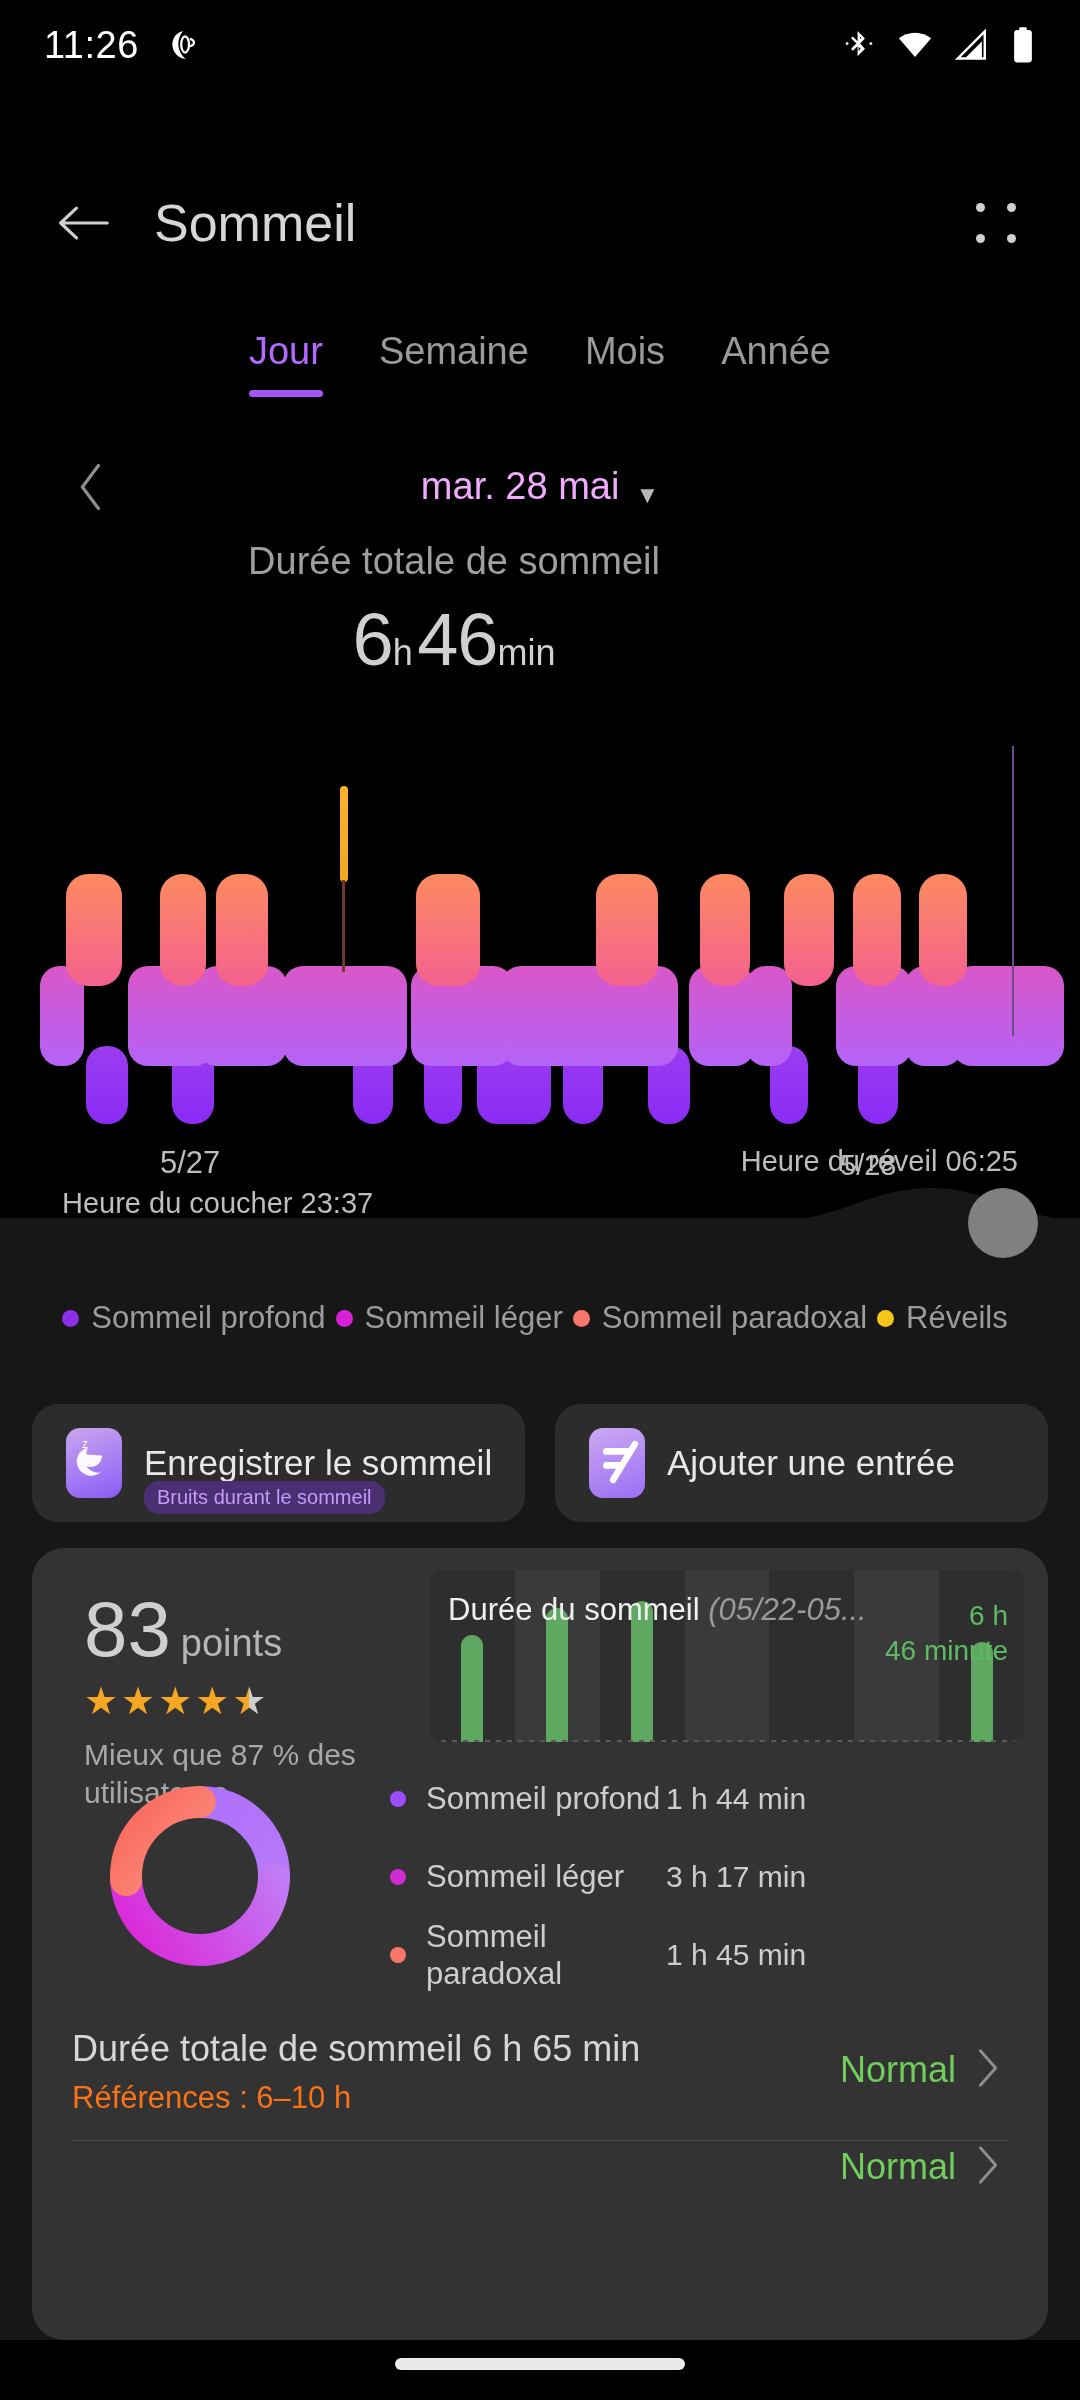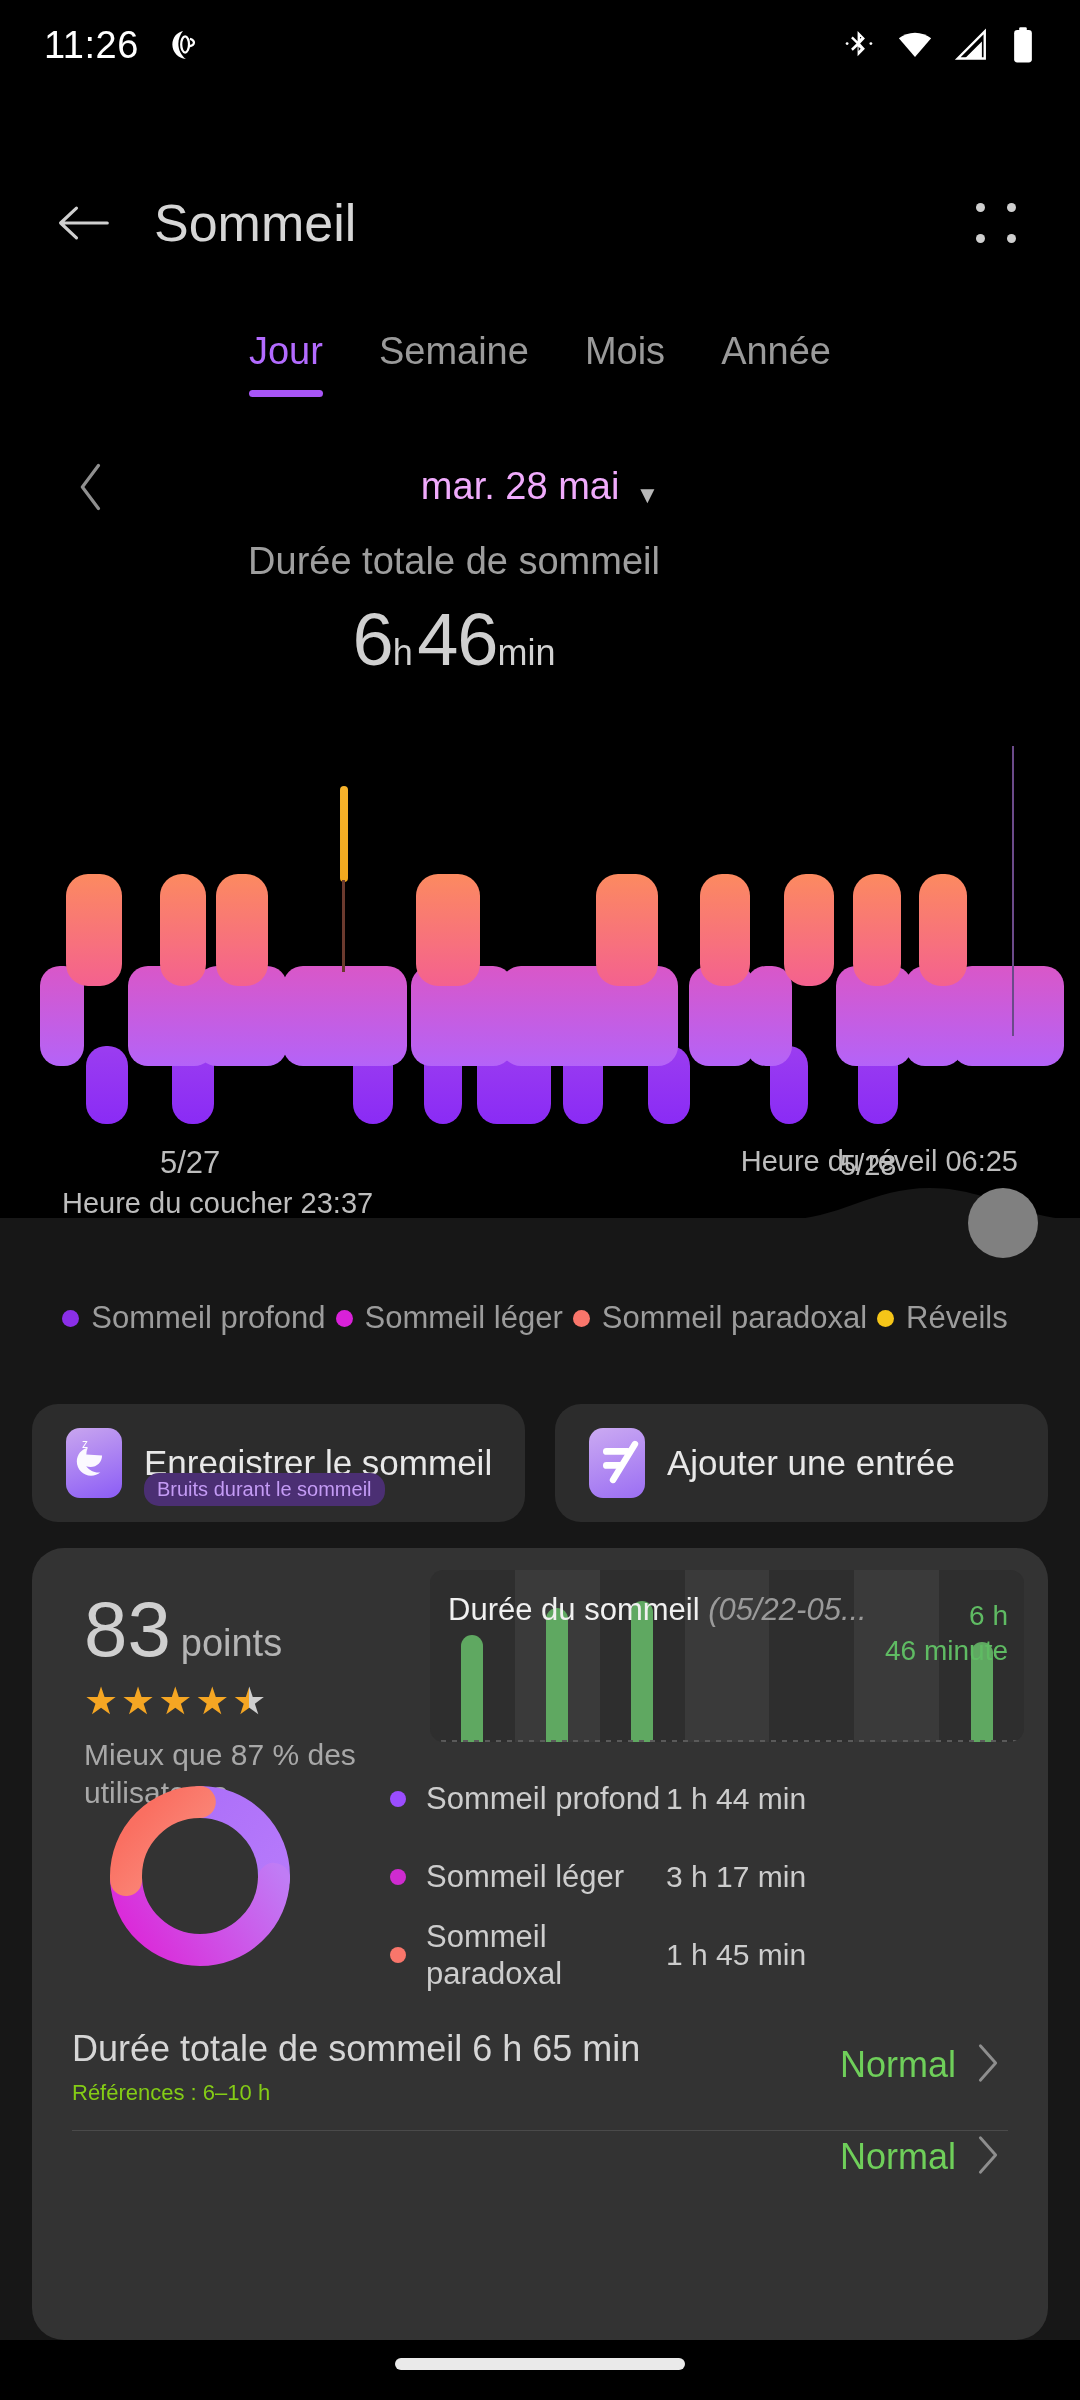--- a/index.html
+++ b/index.html
@@ -105,21 +105,21 @@
   }
   .action-card {
     flex:1; background:#2c2c2c; border-radius:26px;
     display:flex; align-items:center; padding-left:34px; position:relative;
   }
   .act-icon { width:56px; height:70px; border-radius:14px; flex-shrink:0; position:relative; }
   .act-icon.moon { background:linear-gradient(160deg,#c9a6ef,#8b5cf6); }
   .act-icon.note { background:linear-gradient(160deg,#cbaaf2,#9b6ef3); }
   .act-text { color:#e8e8e8; font-size:35px; margin-left:22px; }
   .act-badge {
-    position:absolute; left:112px; bottom:16px;
+    position:absolute; left:112px; bottom:8px;
     background:#4b2f73; color:#c49bf5; font-size:20px;
     padding:5px 13px; border-radius:15px; white-space:nowrap;
   }
 
   
   .score-card {
     position:absolute; top:1548px; left:32px; width:1016px; height:792px;
     background:#333333; border-radius:32px; overflow:hidden;
   }
   .score-left { position:absolute; left:52px; top:42px; width:330px; }
@@ -156,21 +156,21 @@
   .breakdown { position:absolute; left:358px; top:212px; width:610px; }
   .bd-row { display:flex; align-items:center; height:78px; }
   .bd-dot { width:16px; height:16px; border-radius:50%; flex-shrink:0; }
   .bd-name { color:#cdcdcd; font-size:31px; margin-left:20px; width:240px; line-height:1.2; }
   .bd-val { color:#cdcdcd; font-size:30px; }
 
   
   .metrics { position:absolute; left:40px; top:452px; width:936px; }
   .m-row { position:relative; padding:28px 0 24px 0; }
   .m-title { color:#d6d6d6; font-size:36px; }
-  .m-sub { color:#84cc16; font-size:22px; margin-top:10px; }
+  .m-sub { color:#f97316; font-size:31px; margin-top:10px; }
   .m-status {
     position:absolute; right:52px; top:50%; transform:translateY(-50%);
     color:#6fcf5a; font-size:36px;
   }
   .m-chev { position:absolute; right:8px; top:50%; transform:translateY(-50%); }
   .m-div { height:1px; background:#4a4a4a; }
 
   
   .navbar { position:absolute; left:0; bottom:0; width:1080px; height:60px; background:#000; }
   .home-pill {

